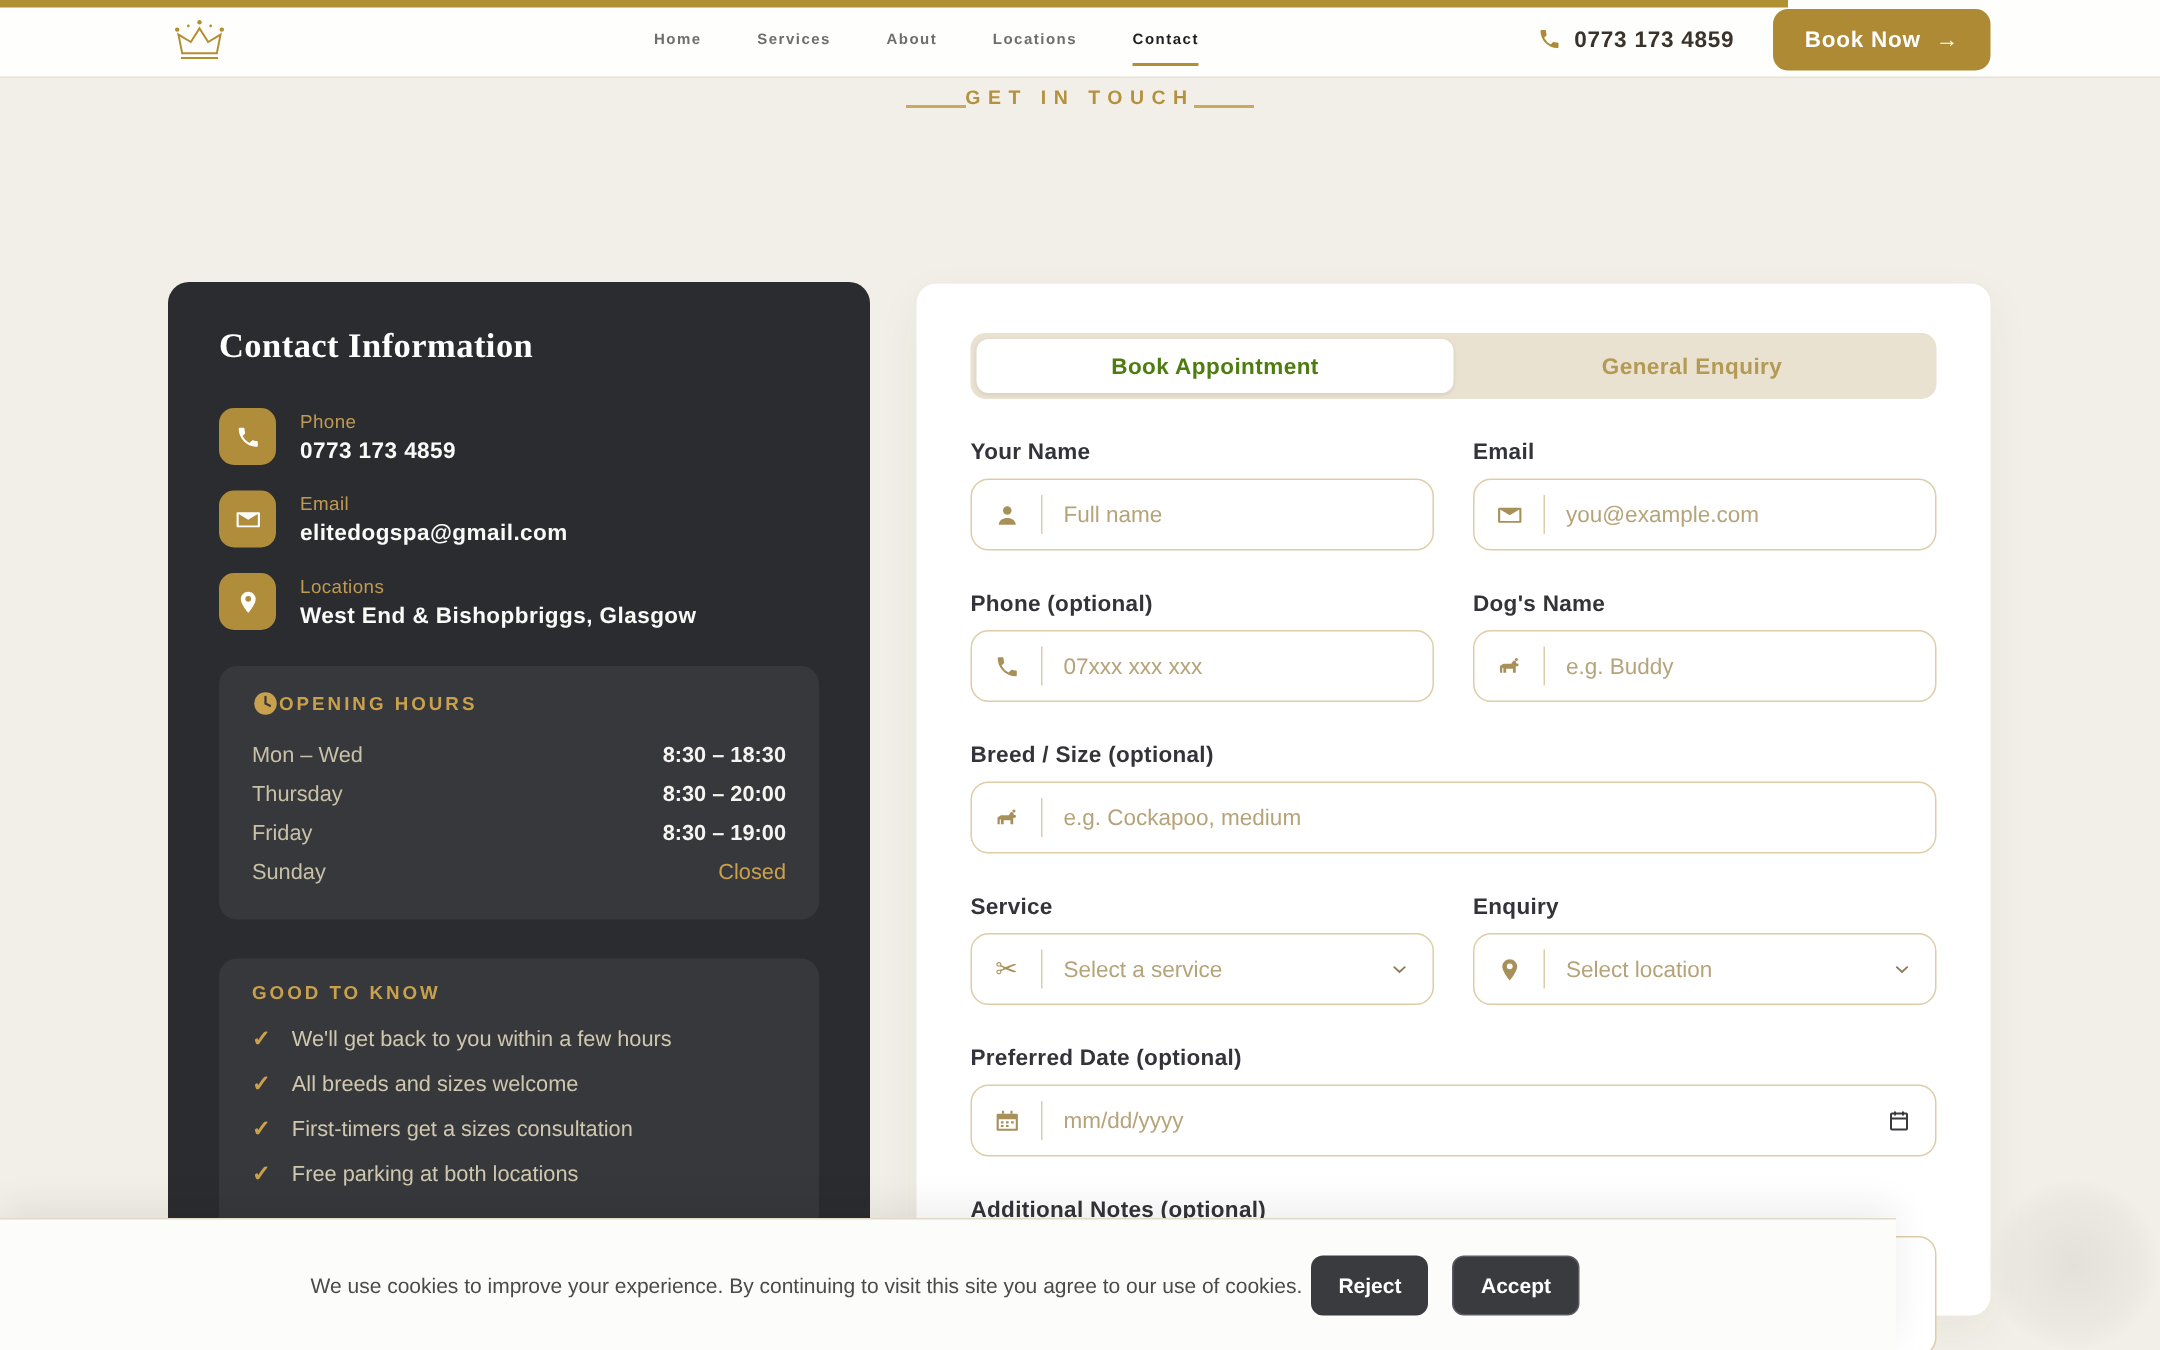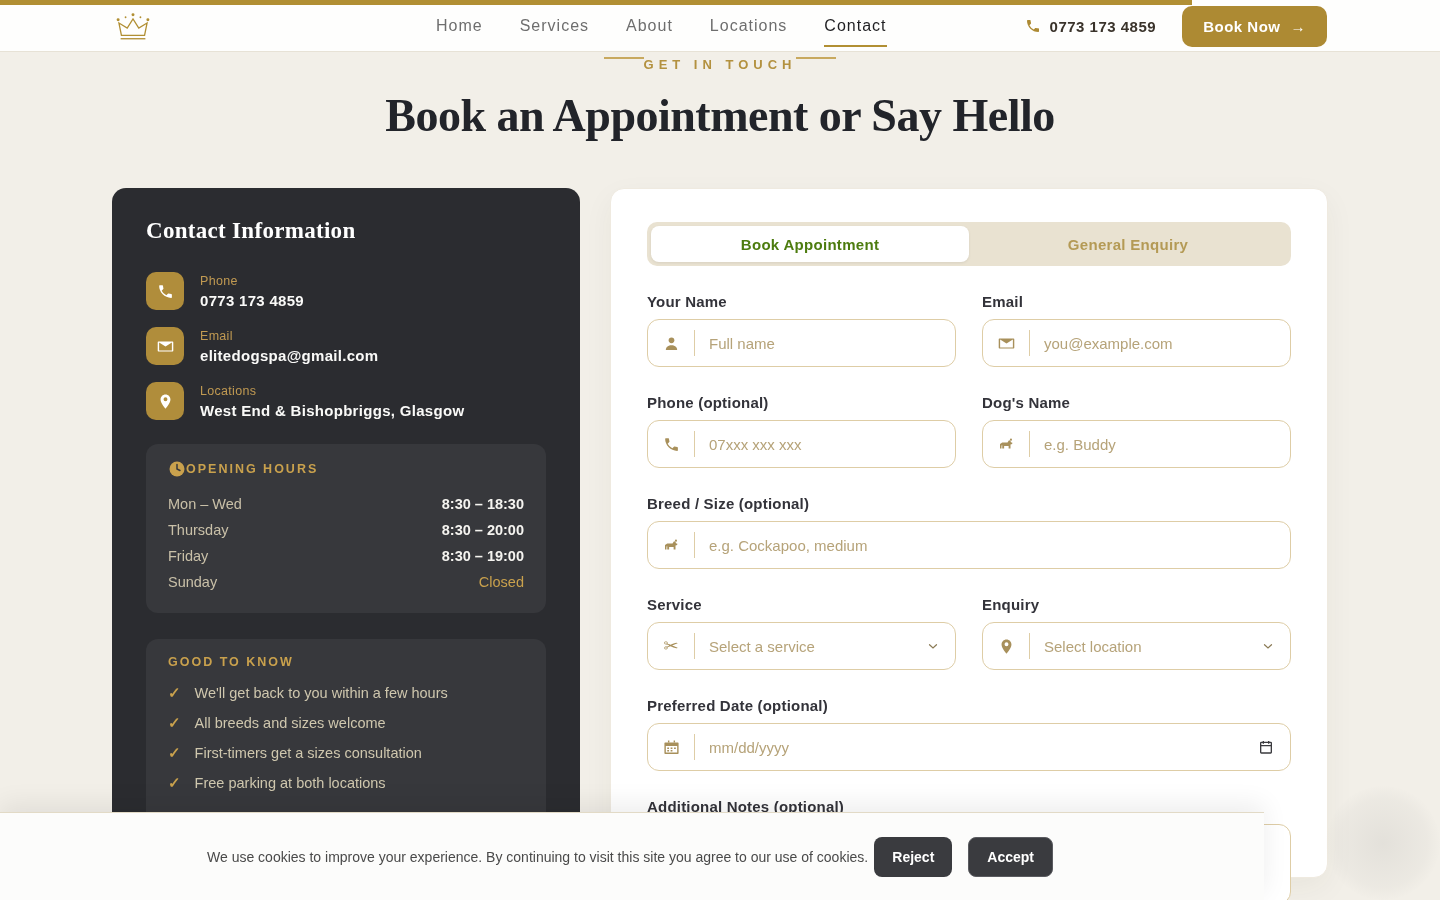--- a/index.html
+++ b/index.html
@@ -5,32 +5,32 @@
   * { margin:0; padding:0; box-sizing:border-box; }
   html,body { width:1440px; height:900px; overflow:hidden; }
   body { font-family:"Liberation Sans", sans-serif; background:#F2EFE8; position:relative; }
 
   
   .progress-bar { position:absolute; top:0; left:0; height:5px; width:1192px; background:#B18F33; z-index:40; }
   .header { position:absolute; top:0; left:0; width:1440px; height:52px; background:#FEFEFD;
             border-bottom:1px solid #E7E2D6; display:flex; align-items:center; z-index:30; }
   .logo { position:absolute; left:113px; top:9px; width:40px; height:38px; }
   .nav { position:absolute; left:436px; top:0; height:52px; display:flex; align-items:center; gap:37px; }
-  .nav-item { font-size:16px; font-weight:400; letter-spacing:1px; color:#6E6E6E; cursor:pointer; position:relative; padding:6px 0; }
+  .nav-item { font-size:10px; font-weight:700; letter-spacing:1px; color:#6E6E6E; cursor:pointer; position:relative; padding:6px 0; }
   .nav-item.active { color:#1F1F22; }
   .nav-item.active::after { content:""; position:absolute; left:0; right:0; bottom:-6px; height:2px; background:#B18F33; }
   .header-right { position:absolute; right:113px; top:0; height:52px; display:flex; align-items:center; gap:26px; }
   .header-phone { display:flex; align-items:center; gap:9px; font-size:15px; font-weight:700; color:#3A332B; letter-spacing:.5px; cursor:pointer; }
   .btn-book { background:#AD8A33; color:#fff; font-size:15px; font-weight:700; letter-spacing:.5px;
               border:none; border-radius:10px; padding:12px 21px; display:flex; align-items:center; gap:10px; cursor:pointer; }
   .icon-gold { color:#AD8A33; fill:#AD8A33; }
 
   
   .hero { position:absolute; top:52px; left:0; width:1440px; text-align:center; }
-  .eyebrow { margin-top:5px; display:flex; align-items:flex-start; justify-content:center; gap:0; }
+  .eyebrow { margin-top:5px; display:flex; align-items:flex-end; justify-content:center; gap:0; }
   .eyebrow-label { color:#B3913F; font-size:13px; font-weight:700; letter-spacing:5px; }
   .eyebrow-line { width:40px; height:2px; background:#C8A95F; }
   .hero-title { margin-top:17px; font-family:"Liberation Serif", serif; font-weight:700; font-size:46px; color:#22242A; letter-spacing:-.5px; }
 
   
   .contact-card { position:absolute; left:112px; top:188px; width:468px; height:700px; background:#2B2C30;
                   border-radius:14px; padding:30px 34px; color:#fff; }
   .contact-card h3 { font-family:"Liberation Serif", serif; font-size:23px; font-weight:700; letter-spacing:.3px; margin-bottom:28px; }
   .c-item { display:flex; align-items:center; gap:16px; margin-bottom:17px; }
   .c-icon { width:38px; height:38px; min-width:38px; background:#B08D3B; border-radius:10px; display:flex; align-items:center; justify-content:center; }
@@ -122,21 +122,20 @@
     </button>
   </div>
 </div>
 
 <div class="hero">
   <div class="eyebrow">
     <span class="eyebrow-line"></span>
     <span class="eyebrow-label">GET IN TOUCH</span>
     <span class="eyebrow-line"></span>
   </div>
-  <h1 class="hero-title">Book an Appointment or Say Hello</h1>
 </div>
 
 <div class="contact-card">
   <h3>Contact Information</h3>
 
   <div class="c-item">
     <div class="c-icon">
       <svg width="17" height="17" viewBox="0 0 24 24">
           <path d="M6.62 10.79a15.05 15.05 0 0 0 6.59 6.59l2.2-2.2a1 1 0 0 1 1.02-.25c1.12.37 2.33.57 3.57.57a1 1 0 0 1 1 1V20a1 1 0 0 1-1 1C10.85 21 3 13.15 3 4a1 1 0 0 1 1-1h3.5a1 1 0 0 1 1 1c0 1.24.2 2.45.57 3.57a1 1 0 0 1-.25 1.02l-2.2 2.2z"></path>
         </svg>

